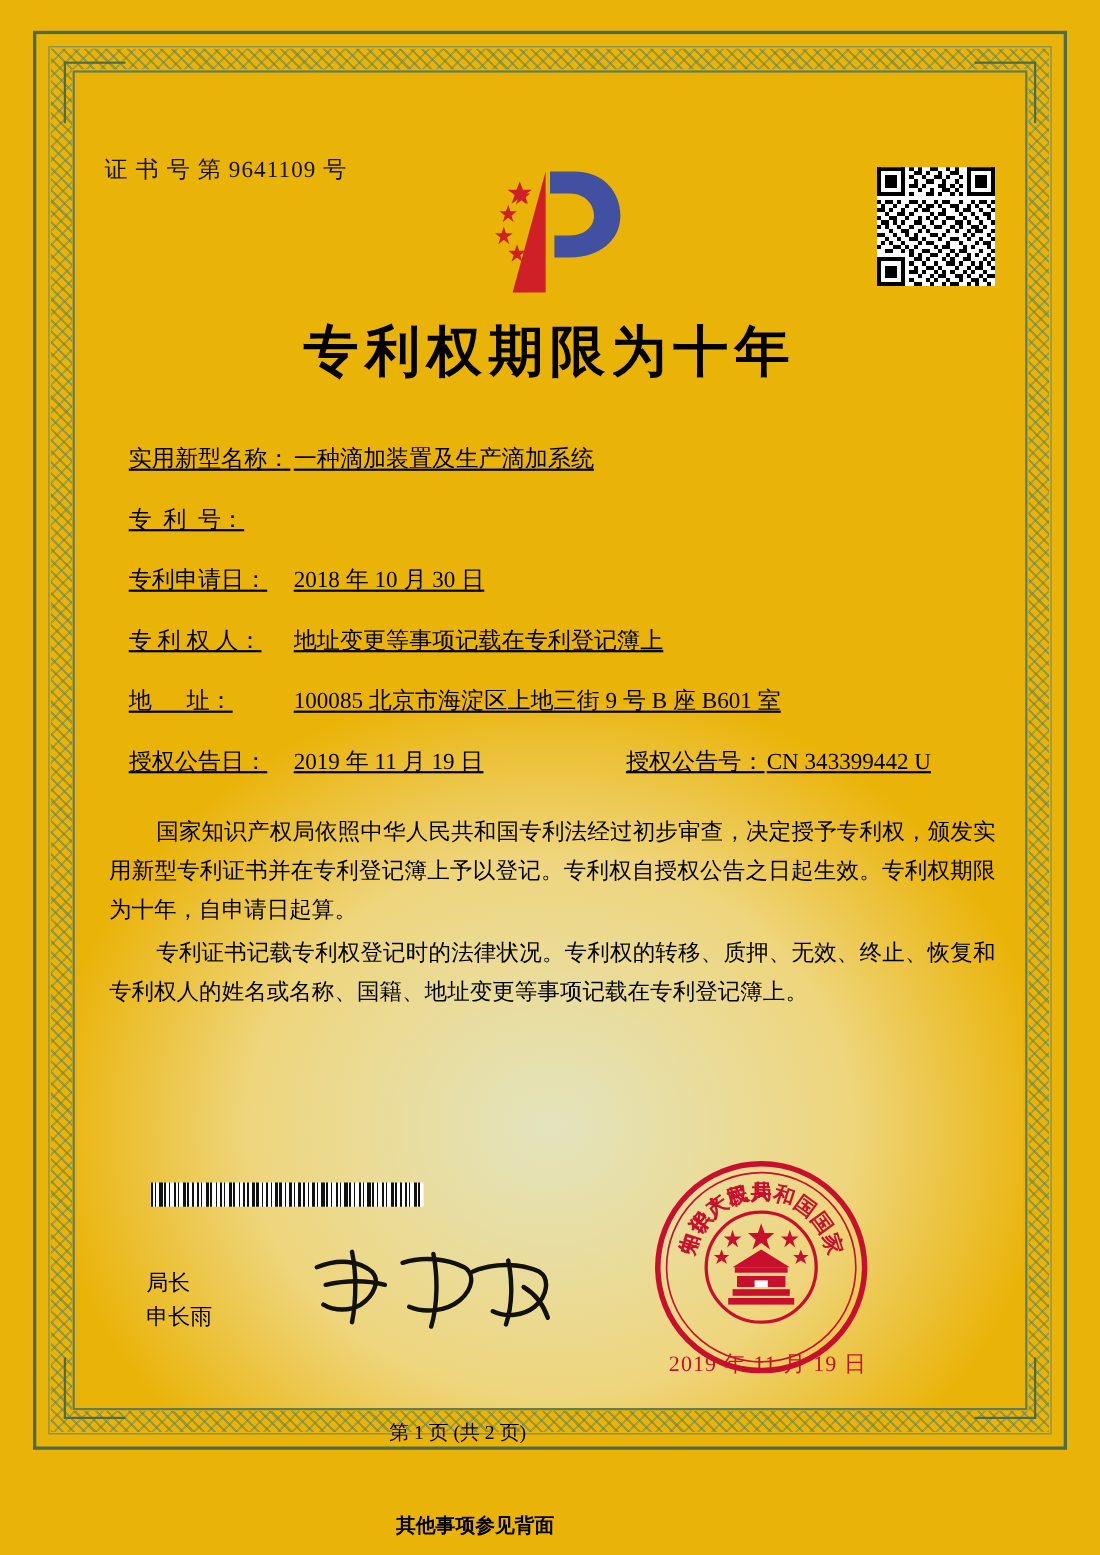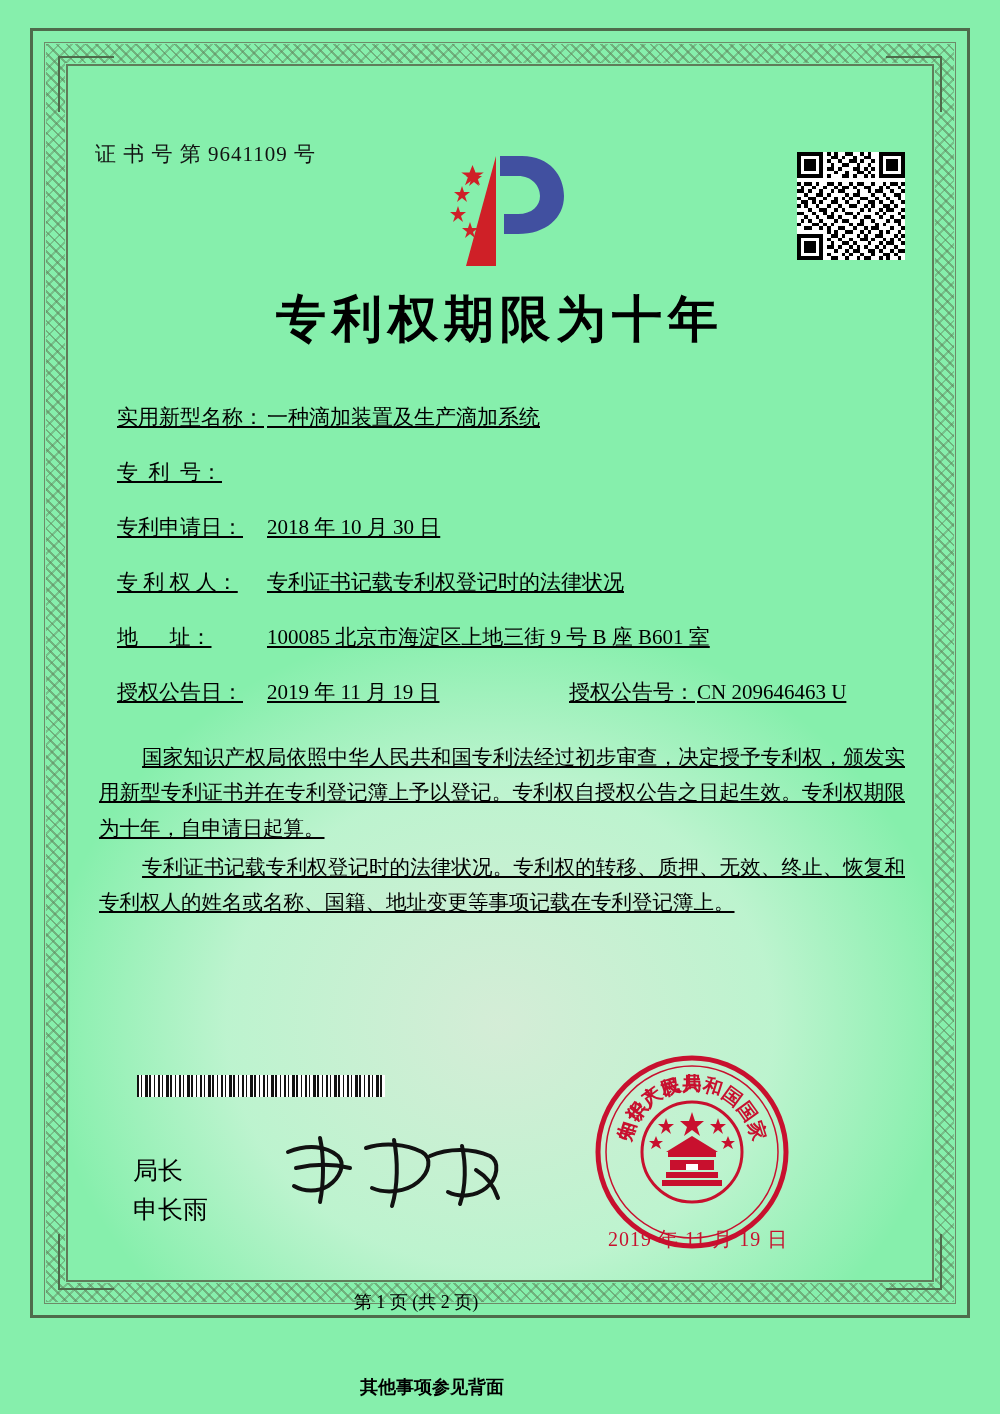--- a/index.html
+++ b/index.html
@@ -8,21 +8,21 @@
     background: #ffffff;
   }
   body {
     font-family: "Liberation Serif", "DejaVu Serif", serif;
   }
   .page {
     position: relative;
     width: 1000px;
     height: 1414px;
     margin: 0 auto;
-    background: #86efac;
+    background: #eab308;
     overflow: hidden;
   }
   
   .border-outer {
     position: absolute;
     left: 30px;
     top: 28px;
     width: 940px;
     height: 1290px;
     border: 3px solid #4e6b4b;
@@ -167,41 +167,41 @@
   .f-label2 { width: 128px; flex: none; white-space: pre; margin-left: 32px; }
 
   .para {
     margin-top: 34px;
     font-size: 20.5px;
     line-height: 1.72;
     color: #000;
     text-align: justify;
     padding-left: 4px;
   }
-  .para p { margin: 0 0 4px 0; text-indent: 2.1em; text-decoration: underline; }
+  .para p { margin: 0 0 4px 0; text-indent: 2.1em; }
 
   
   .barcode {
     position: absolute;
     left: 137px;
     top: 1075px;
     width: 248px;
     height: 22px;
     background:
       repeating-linear-gradient(90deg,
         #111 0 2px, #fff 2px 4px, #111 4px 5px, #fff 5px 8px,
         #111 8px 11px, #fff 11px 12px, #111 12px 14px, #fff 14px 17px,
         #111 17px 18px, #fff 18px 21px);
   }
 
   .signer {
     position: absolute;
     left: 133px;
     top: 1152px;
-    font-size: 25px;
+    font-size: 20px;
     line-height: 1.55;
     color: #000;
   }
   .sig-script {
     position: absolute;
     left: 280px;
     top: 1130px;
     width: 230px;
     height: 86px;
   }
@@ -519,31 +519,31 @@
       </div>
       <div class="field">
         <div class="f-label">专  利  号：</div>
       </div>
       <div class="field">
         <div class="f-label">专利申请日：</div>
         <div class="f-value">2018 年 10 月 30 日</div>
       </div>
       <div class="field">
         <div class="f-label">专 利 权 人：</div>
-        <div class="f-value">专利证书记载专利权登记时的法律状况</div>
+        <div class="f-value">地址变更等事项记载在专利登记簿上</div>
       </div>
       <div class="field">
         <div class="f-label">地      址：</div>
         <div class="f-value">100085 北京市海淀区上地三街 9 号 B 座 B601 室</div>
       </div>
       <div class="field two-col">
         <div class="f-label">授权公告日：</div>
         <div class="f-value">2019 年 11 月 19 日</div>
         <div class="f-label2">授权公告号：</div>
-        <div class="f-value">CN 209646463 U</div>
+        <div class="f-value">CN 343399442 U</div>
       </div>
     </div>
 
     <div class="para">
       <p>国家知识产权局依照中华人民共和国专利法经过初步审查，决定授予专利权，颁发实用新型专利证书并在专利登记簿上予以登记。专利权自授权公告之日起生效。专利权期限为十年，自申请日起算。</p>
       <p>专利证书记载专利权登记时的法律状况。专利权的转移、质押、无效、终止、恢复和专利权人的姓名或名称、国籍、地址变更等事项记载在专利登记簿上。</p>
     </div>
   </div>
 
   <div class="barcode"></div>

